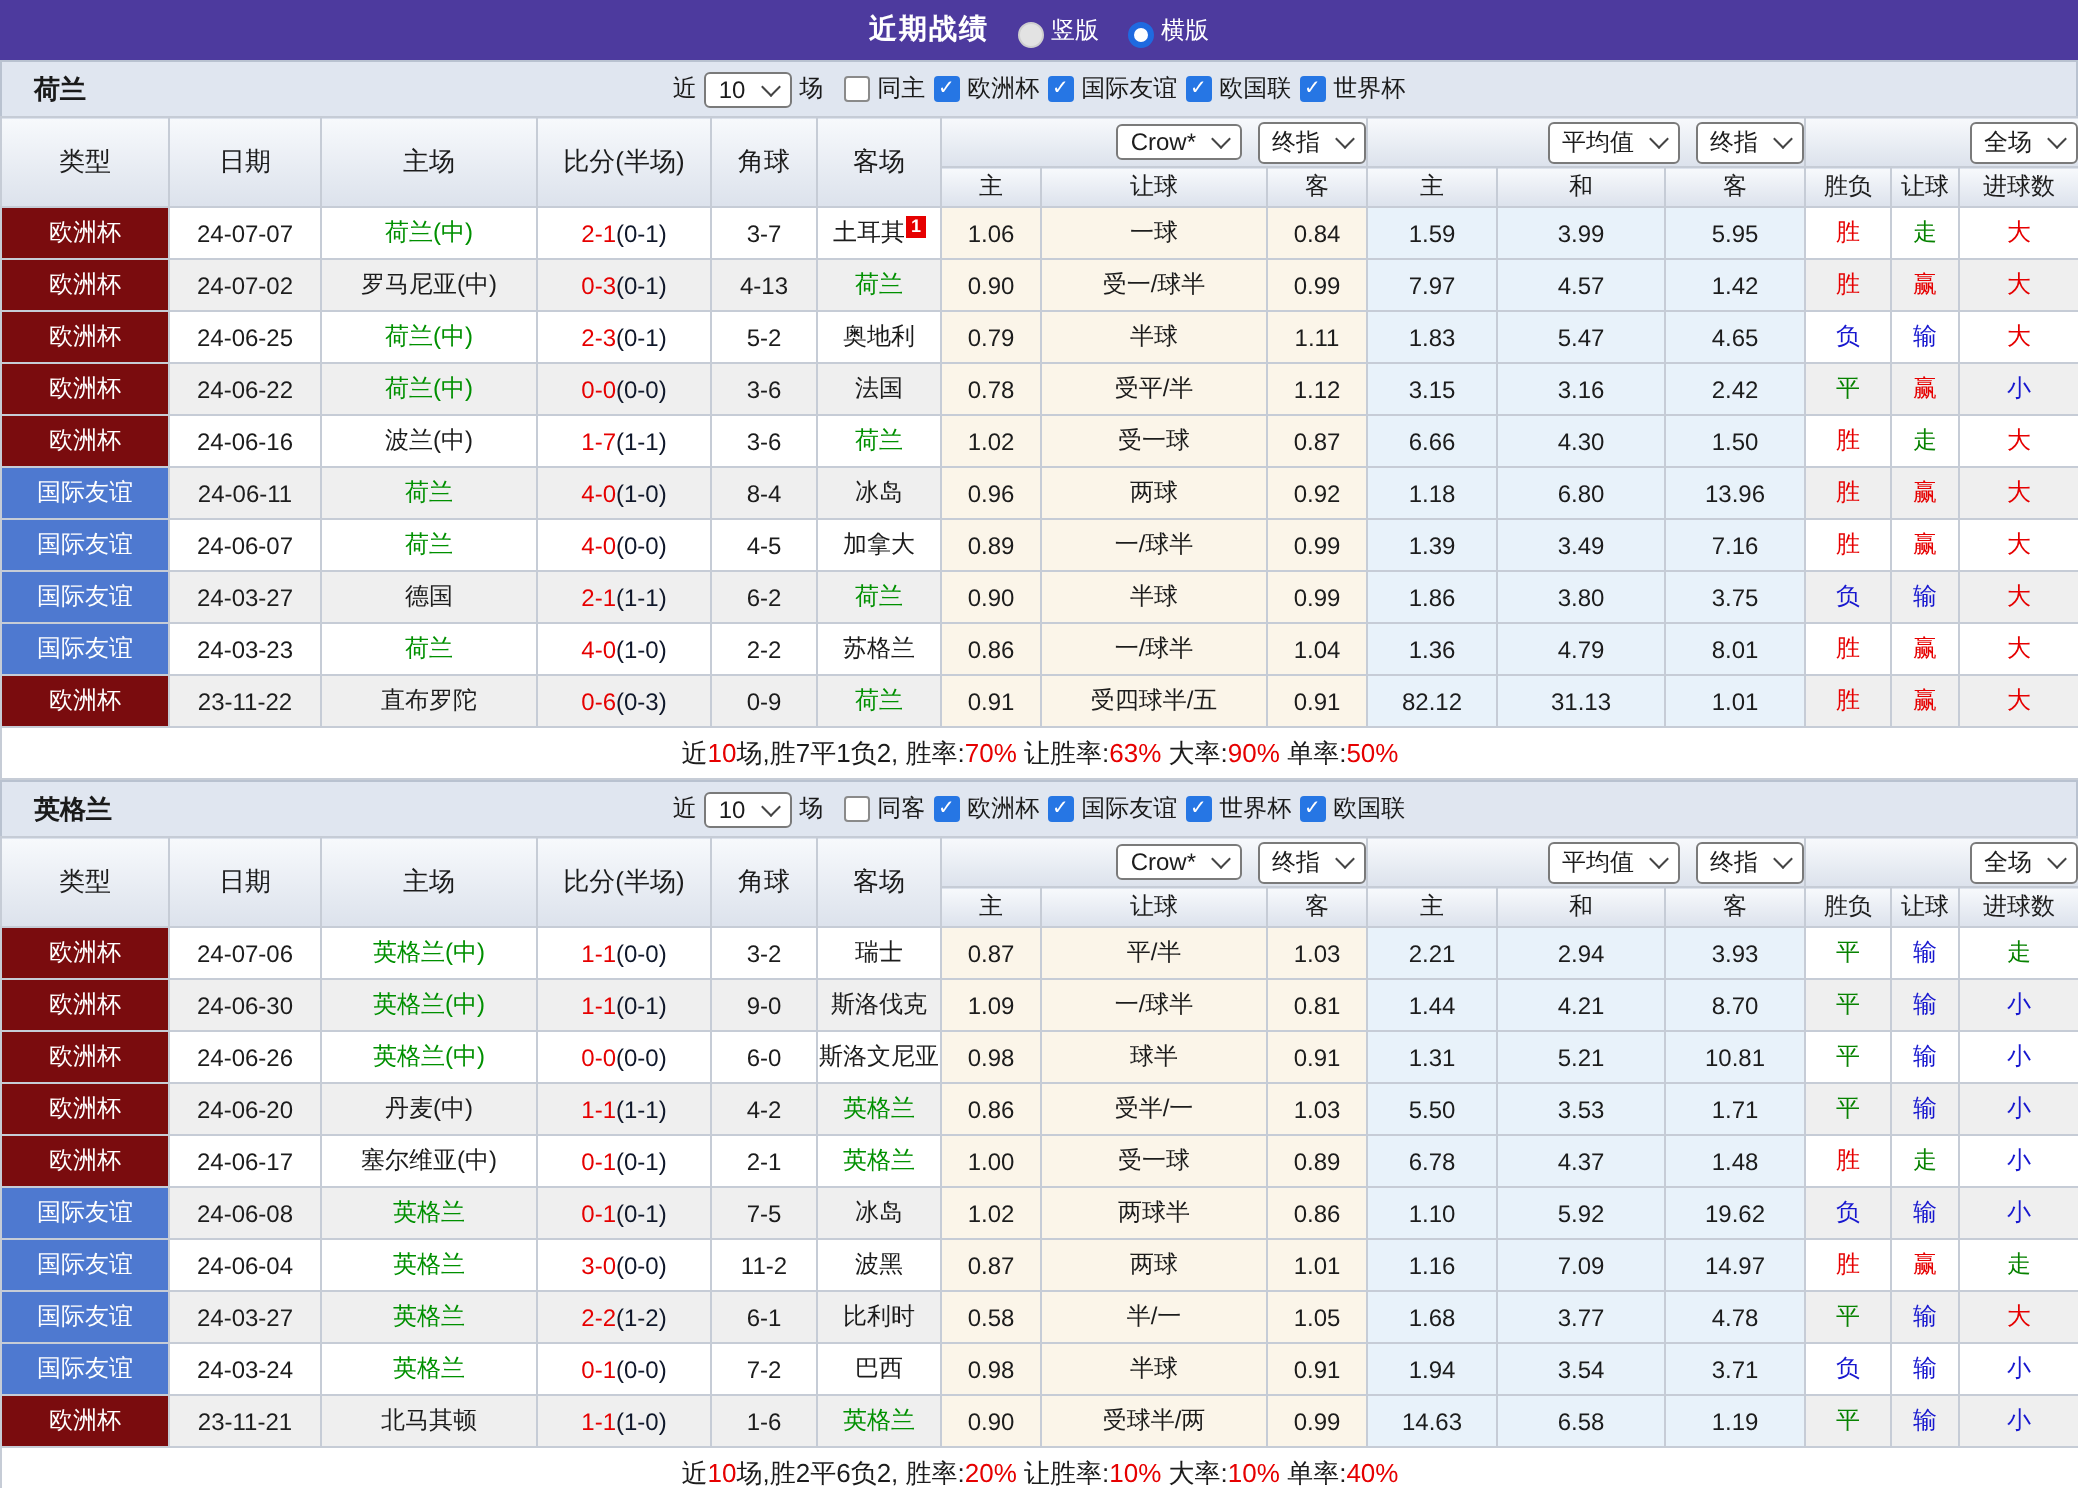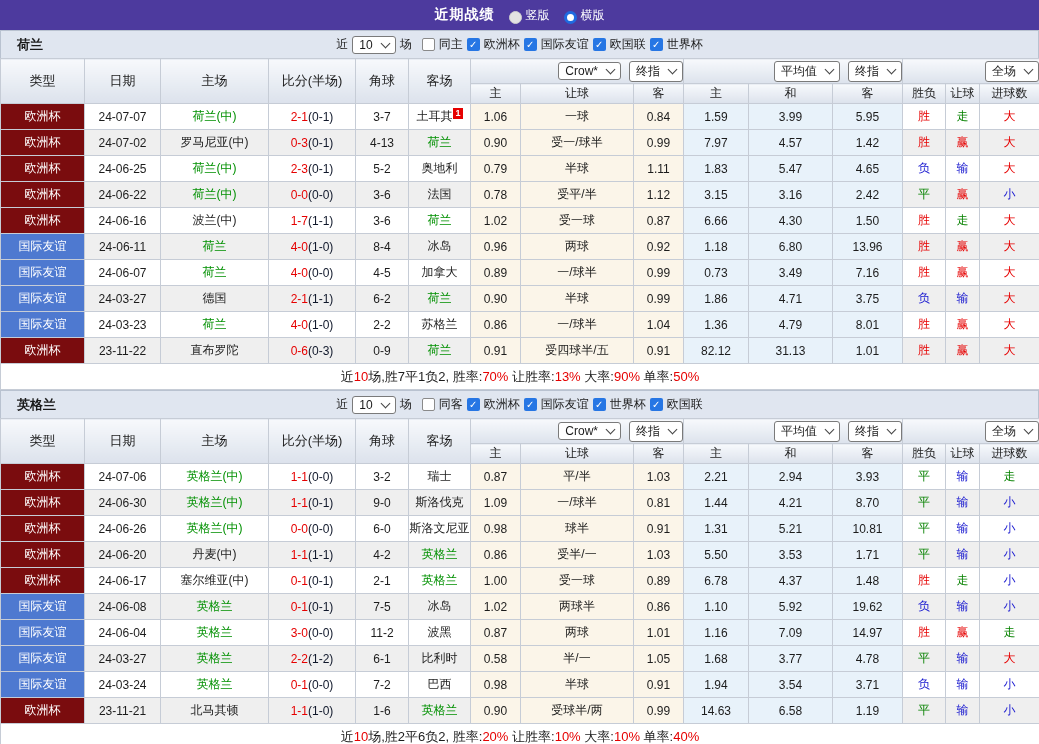--- a/index.html
+++ b/index.html
@@ -265,39 +265,39 @@
             <tr class="odd">
               <td class="type-f">国际友谊</td>
               <td>24-06-07</td>
               <td><span class="focal">荷兰</span></td>
               <td><span class="score-main">4-0</span><span class="score-half">(0-0)</span></td>
               <td>4-5</td>
               <td><span>加拿大</span></td>
               <td class="cream">0.89</td>
               <td class="cream">一/球半</td>
               <td class="cream">0.99</td>
-              <td class="lblue">0.73</td>
+              <td class="lblue">1.39</td>
               <td class="lblue">3.49</td>
               <td class="lblue">7.16</td>
               <td class="c-red">胜</td>
               <td class="c-red">赢</td>
               <td class="c-red">大</td>
             </tr>
             <tr class="even">
               <td class="type-f">国际友谊</td>
               <td>24-03-27</td>
               <td><span>德国</span></td>
               <td><span class="score-main">2-1</span><span class="score-half">(1-1)</span></td>
               <td>6-2</td>
               <td><span class="focal">荷兰</span></td>
               <td class="cream">0.90</td>
               <td class="cream">半球</td>
               <td class="cream">0.99</td>
               <td class="lblue">1.86</td>
-              <td class="lblue">4.71</td>
+              <td class="lblue">3.80</td>
               <td class="lblue">3.75</td>
               <td class="c-blue">负</td>
               <td class="c-blue">输</td>
               <td class="c-red">大</td>
             </tr>
             <tr class="odd">
               <td class="type-f">国际友谊</td>
               <td>24-03-23</td>
               <td><span class="focal">荷兰</span></td>
               <td><span class="score-main">4-0</span><span class="score-half">(1-0)</span></td>
@@ -324,21 +324,21 @@
               <td class="cream">受四球半/五</td>
               <td class="cream">0.91</td>
               <td class="lblue">82.12</td>
               <td class="lblue">31.13</td>
               <td class="lblue">1.01</td>
               <td class="c-red">胜</td>
               <td class="c-red">赢</td>
               <td class="c-red">大</td>
             </tr>
             <tr class="summary">
-              <td colspan="15"><span>近</span><span class="c-red">10</span><span>场,胜7平1负2, 胜率:</span><span class="c-red">70%</span><span> 让胜率:</span><span class="c-red">13%</span><span> 大率:</span><span class="c-red">90%</span><span> 单率:</span><span class="c-red">50%</span></td>
+              <td colspan="15"><span>近</span><span class="c-red">10</span><span>场,胜7平1负2, 胜率:</span><span class="c-red">70%</span><span> 让胜率:</span><span class="c-red">63%</span><span> 大率:</span><span class="c-red">90%</span><span> 单率:</span><span class="c-red">50%</span></td>
             </tr>
           </tbody>
         </table>
       </div>
       <div class="section">
         <div class="filter-bar">
           <span class="team-name">英格兰</span>
           <div class="controls">
             <span>近</span>
             <span class="mini-select">

